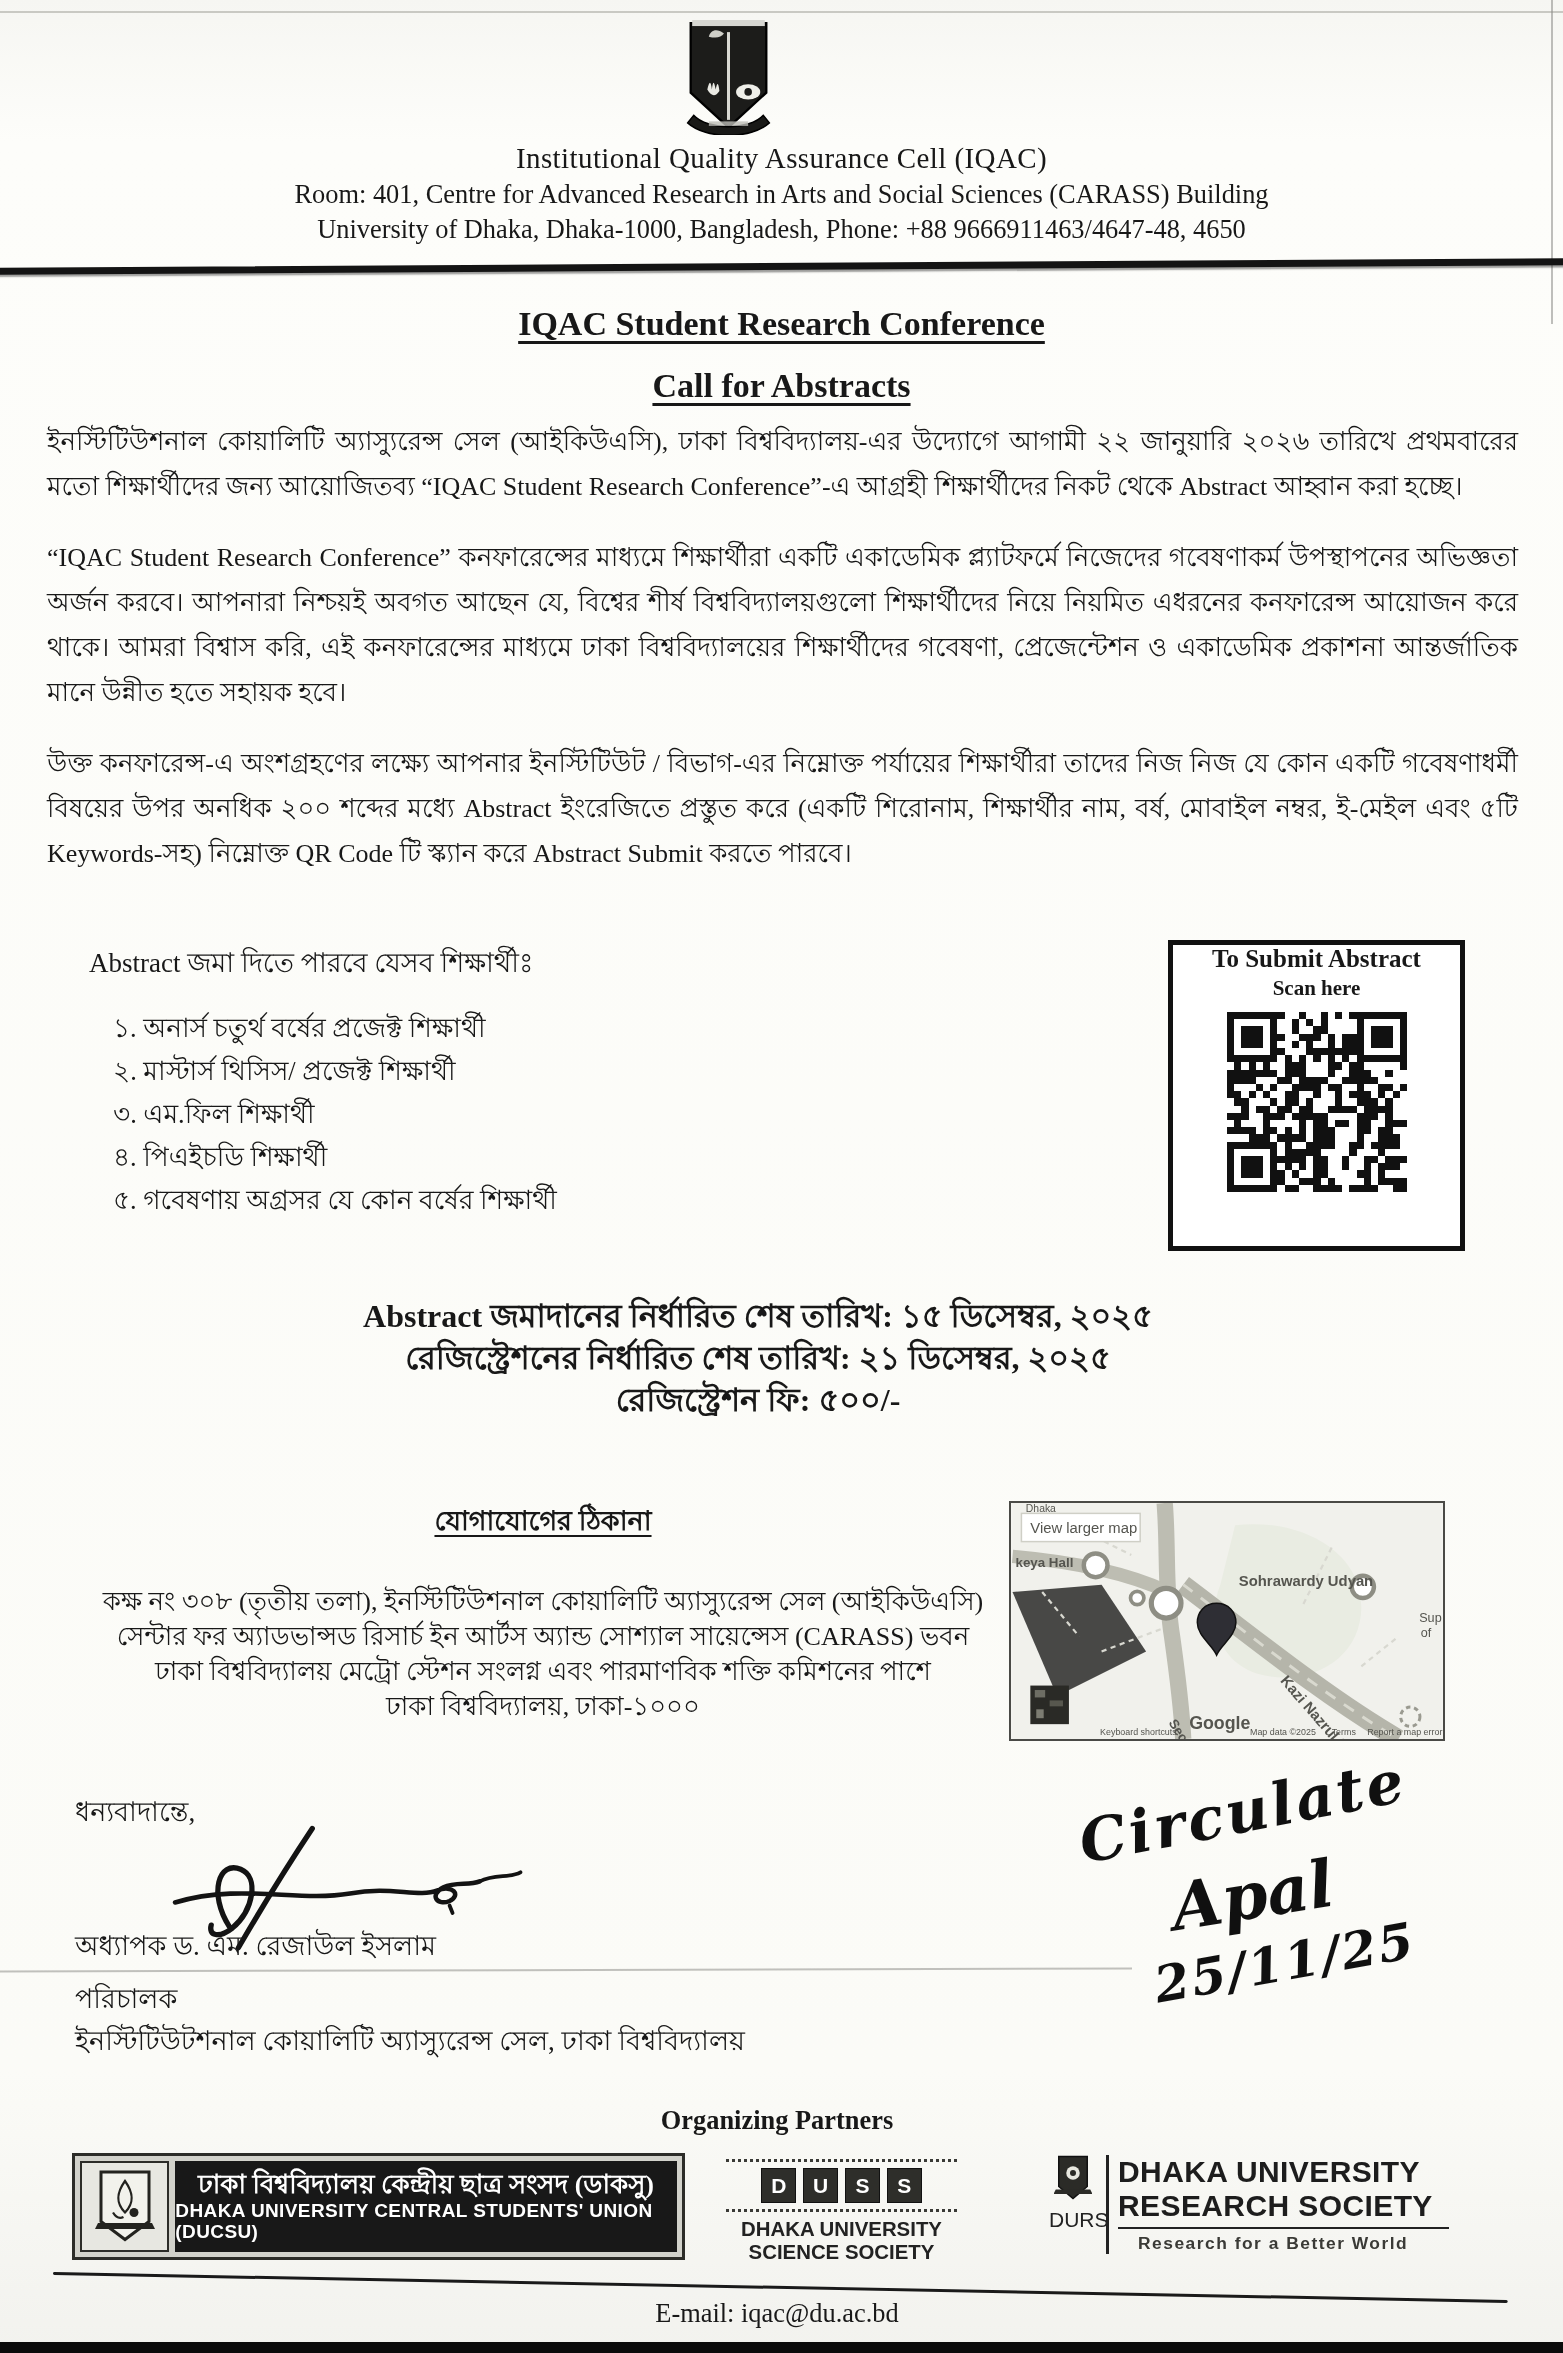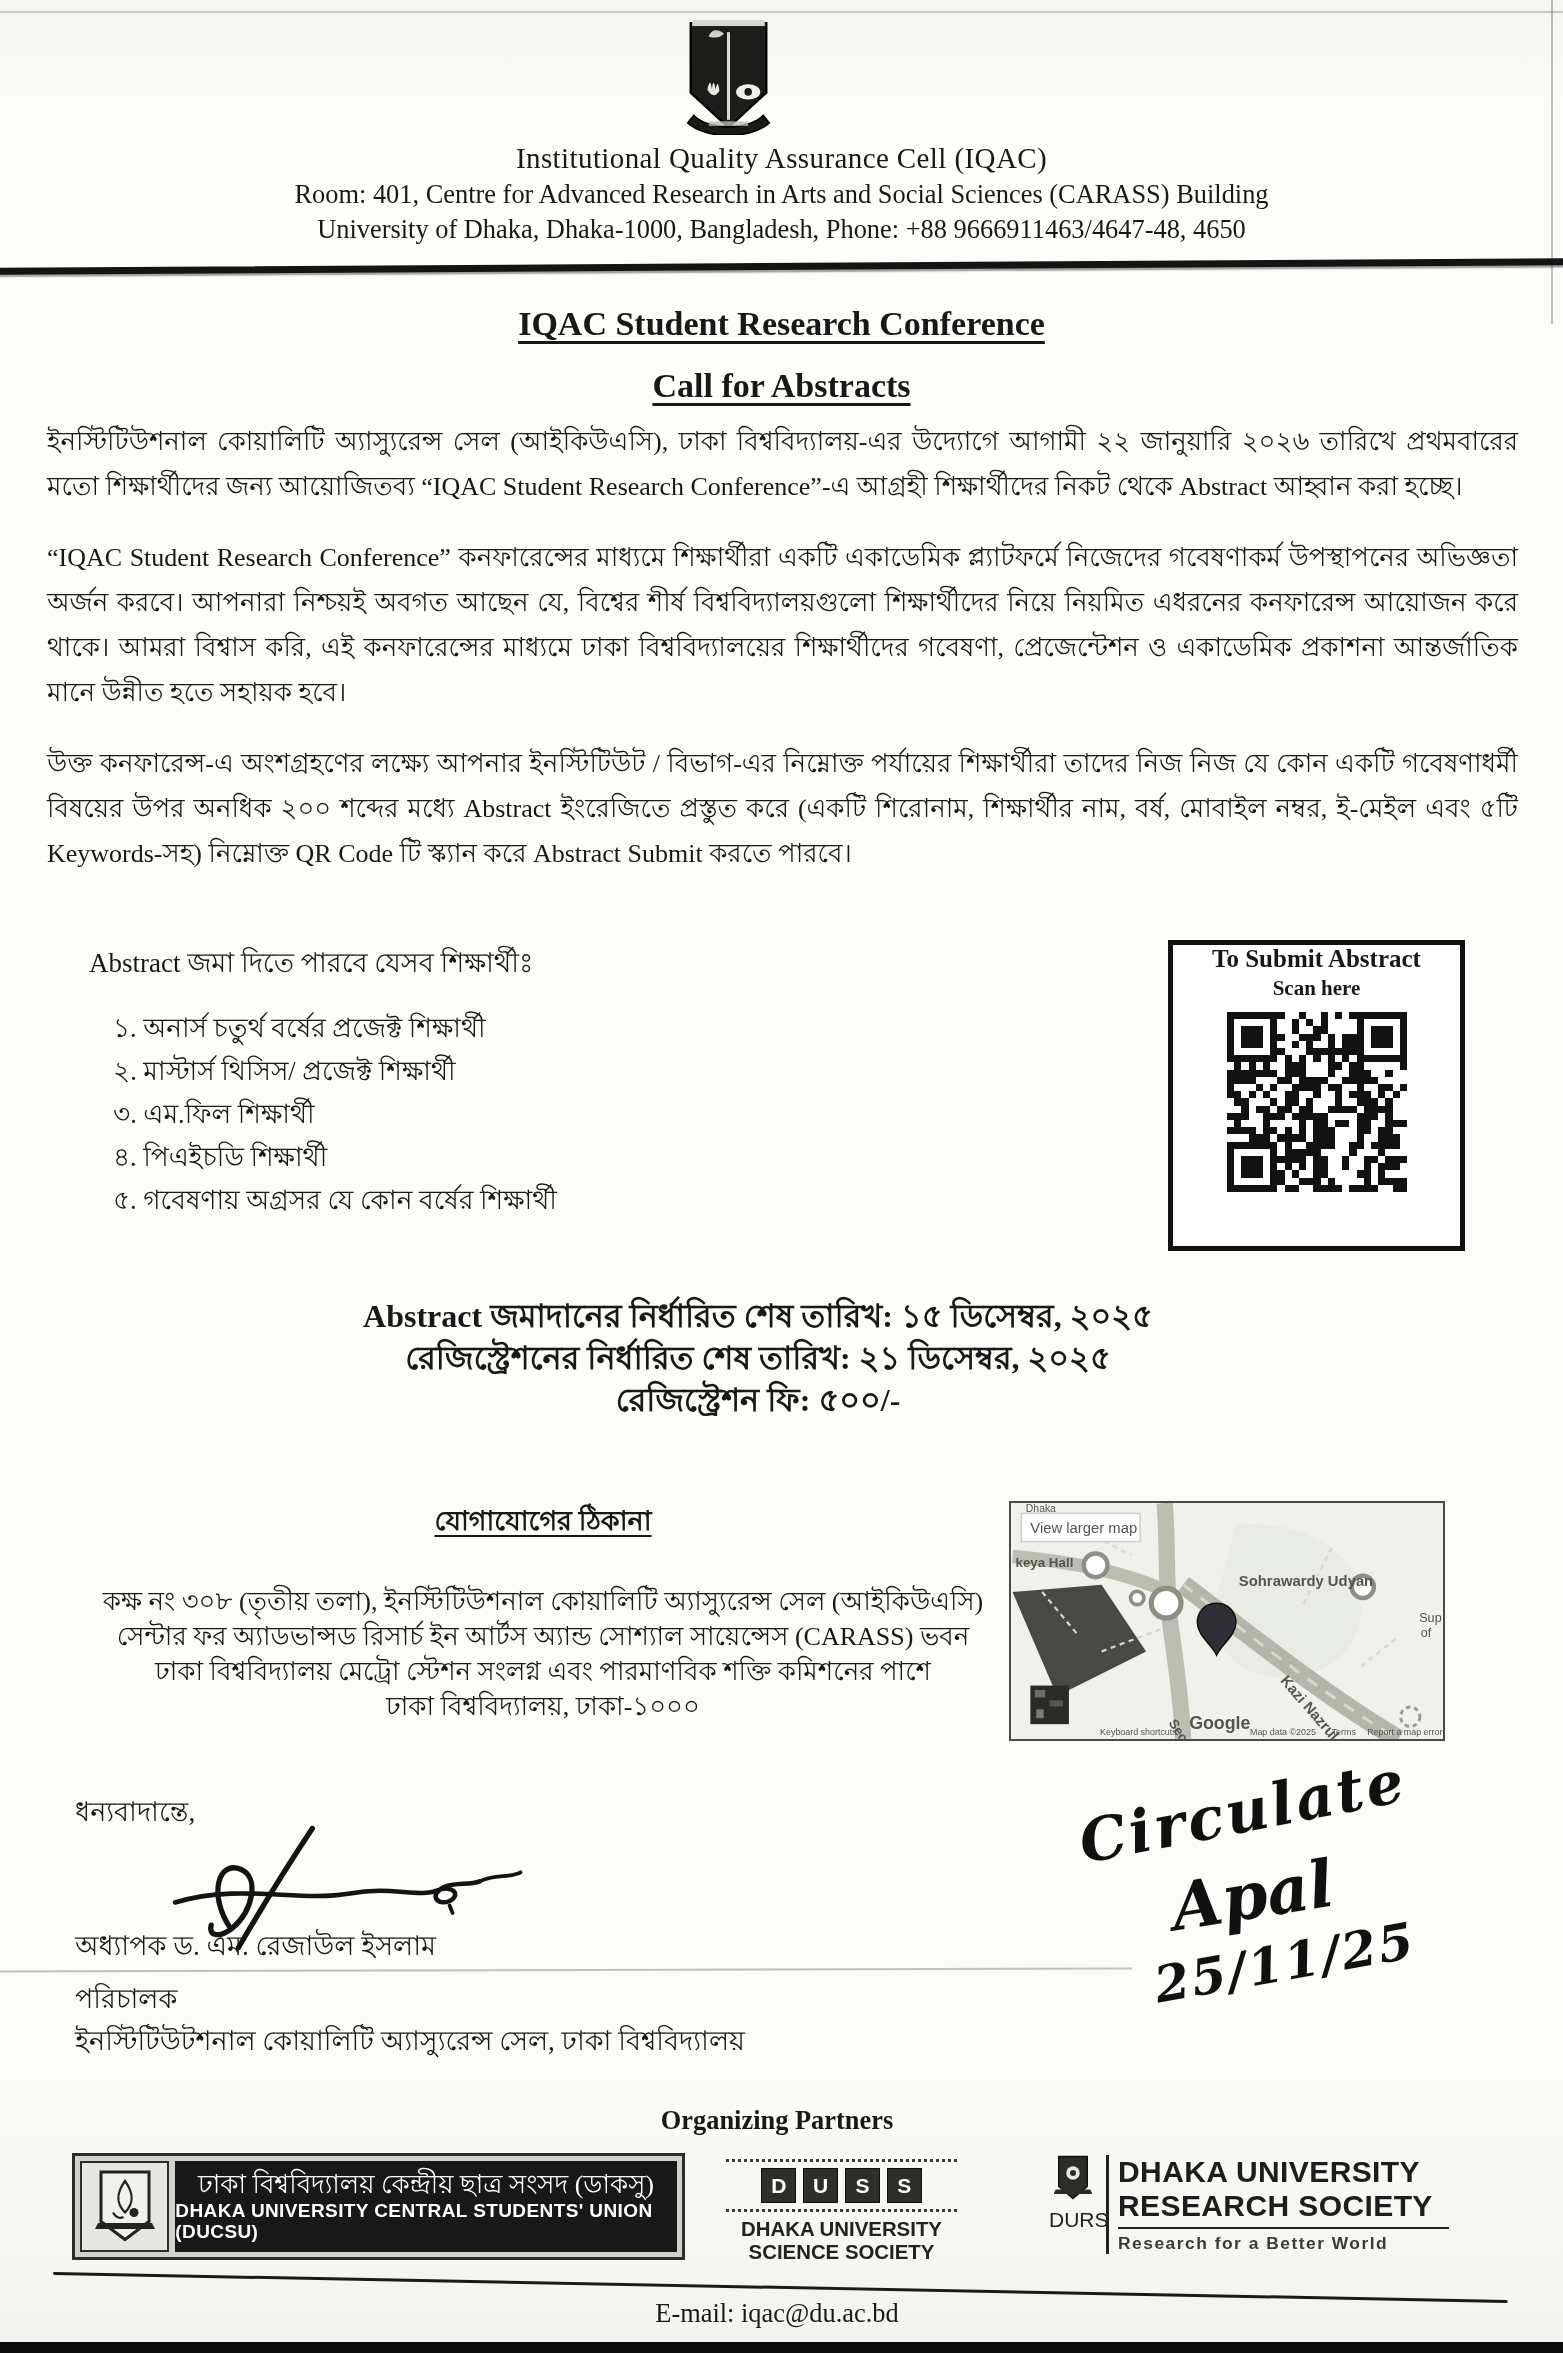--- a/index.html
+++ b/index.html
@@ -72,34 +72,34 @@
   .hand{ color:#101010; font-style:italic; font-family:"DejaVu Serif","Liberation Serif",serif; }
   .hand-word{ top:1777px; left:1077px; font-size:59px; transform:rotate(-11deg); letter-spacing:3px; font-weight:600; }
   .hand-sign{ top:1857px; left:1171px; font-size:65px; transform:rotate(-9deg); font-weight:700; }
   .hand-date{ top:1933px; left:1153px; font-size:50px; transform:rotate(-10deg); letter-spacing:2.3px; font-weight:600; }
 
   
   .partners-heading{ top:2105px; left:0; width:1554px; font-size:26.4px; font-weight:bold; }
   .ducsu{ top:2153px; left:72px; width:613px; height:107px; background:#d2d2cb; border:3px solid #2c2c28; padding:5.3px; display:flex; gap:6px; }
   .ducsu-crest{ width:89px; background:#e7e7e1; border:2.3px solid #2c2c28; display:flex; align-items:center; justify-content:center; }
   .ducsu-band{ flex:1; background:#181818; color:#fff; display:flex; flex-direction:column; align-items:center; justify-content:center; line-height:1.15; }
-  .ducsu-bn{ font-size:26px; font-weight:normal; }
+  .ducsu-bn{ font-size:26px; font-weight:bold; }
   .ducsu-en{ font-size:19px; font-weight:bold; font-family:"Liberation Sans","DejaVu Sans",sans-serif; letter-spacing:0.4px; }
   .duss{ top:2159px; left:726px; width:231px; text-align:center; font-family:"Liberation Sans","DejaVu Sans",sans-serif; }
   .duss-letters{ display:flex; gap:6.8px; justify-content:center; padding:6px 0; border-top:3px dotted #3a3a36; border-bottom:3px dotted #3a3a36; }
   .duss-letters span{ width:35px; height:35px; background:#2e2e2a; color:#fff; font-weight:bold; font-size:21px; display:flex; align-items:center; justify-content:center; border:1.5px solid #111; }
   .duss-name{ margin-top:6px; font-size:20.4px; font-weight:bold; color:#222; line-height:1.15; }
   .durs{ top:2155px; left:1049px; width:400px; display:flex; gap:9px; font-family:"Liberation Sans","DejaVu Sans",sans-serif; }
   .durs-left{ width:48px; text-align:center; }
   .durs-abbr{ font-size:21px; font-weight:normal; color:#222; margin-top:1.5px; }
   .durs-divider{ width:3px; background:#222; }
   .durs-right{ flex:1; }
   .durs-name{ font-size:30px; font-weight:bold; color:#1d1d1d; line-height:1.12; letter-spacing:0.4px; }
   .durs-rule{ height:2.3px; background:#222; margin:4.5px 0 4.5px; }
-  .durs-tagline{ font-size:17.4px; font-weight:bold; color:#3a3a36; letter-spacing:1.5px; }
+  .durs-tagline{ font-size:17.4px; font-weight:bold; color:#3a3a36; letter-spacing:1.5px;margin-left:20px; }
 
   
   .footer-line{ top:2272px; left:53px; width:1455px; height:3px; background:#1a1a1a; transform:rotate(1.1deg); transform-origin:left center; border-radius:1.5px; }
   .footer-email{ top:2298px; left:0; width:1554px; font-size:26.4px; }
 </style>
 </head>
 <body>
 
 <div class="page">
 

